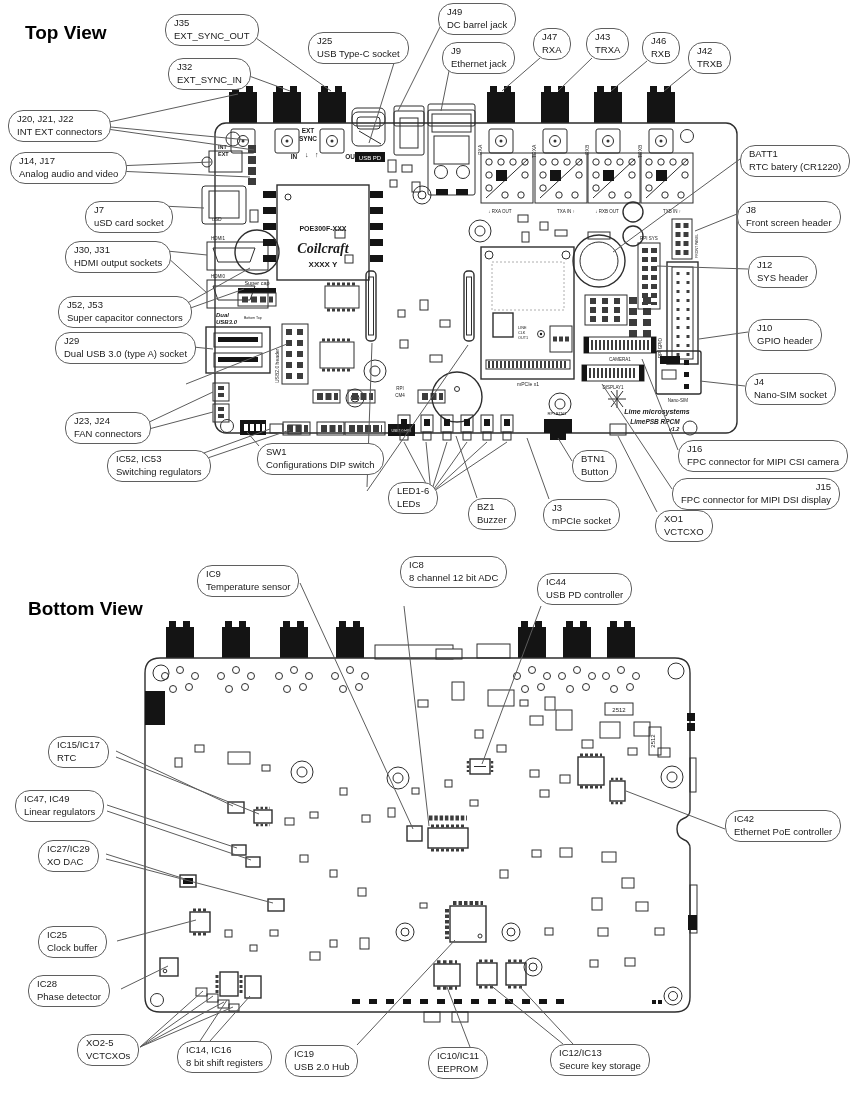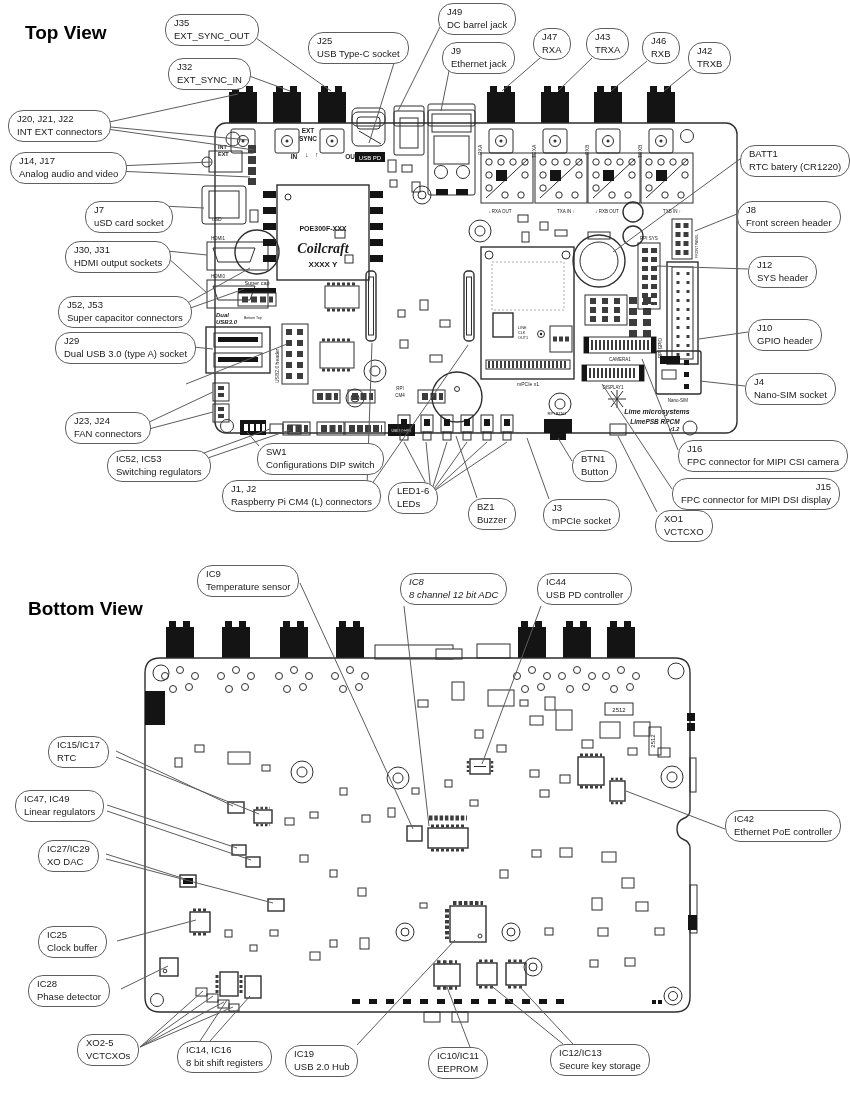--- a/index.html
+++ b/index.html
@@ -640,24 +640,20 @@
       <div>FAN connectors</div>
     </div>
     <div class="callout" style="left: 107px; top: 450px;">
       <div>IC52, IC53</div>
       <div>Switching regulators</div>
     </div>
     <div class="callout" style="left: 257px; top: 443px;">
       <div>SW1</div>
       <div>Configurations DIP switch</div>
     </div>
-    <div class="callout" style="left: 222px; top: 480px;">
-      <div>J1, J2</div>
-      <div>Raspberry Pi CM4 (L) connectors</div>
-    </div>
     <div class="callout" style="left: 388px; top: 482px;">
       <div>LED1-6</div>
       <div>LEDs</div>
     </div>
     <div class="callout" style="left: 468px; top: 498px;">
       <div>BZ1</div>
       <div>Buzzer</div>
     </div>
     <div class="callout" style="left: 543px; top: 499px;">
       <div>J3</div>
@@ -696,21 +692,21 @@
       <div>FPC connector for MIPI CSI camera</div>
     </div>
     <div class="callout" style="left: 672px; top: 478px; text-align: right;">
       <div>J15</div>
       <div>FPC connector for MIPI DSI display</div>
     </div>
     <div class="callout" style="left: 197px; top: 565px;">
       <div>IC9</div>
       <div>Temperature sensor</div>
     </div>
-    <div class="callout" style="left: 400px; top: 573px; font-style: italic;">
+    <div class="callout" style="left: 400px; top: 556px;">
       <div>IC8</div>
       <div>8 channel 12 bit ADC</div>
     </div>
     <div class="callout" style="left: 537px; top: 573px;">
       <div>IC44</div>
       <div>USB PD controller</div>
     </div>
     <div class="callout" style="left: 725px; top: 810px;">
       <div>IC42</div>
       <div>Ethernet PoE controller</div>

